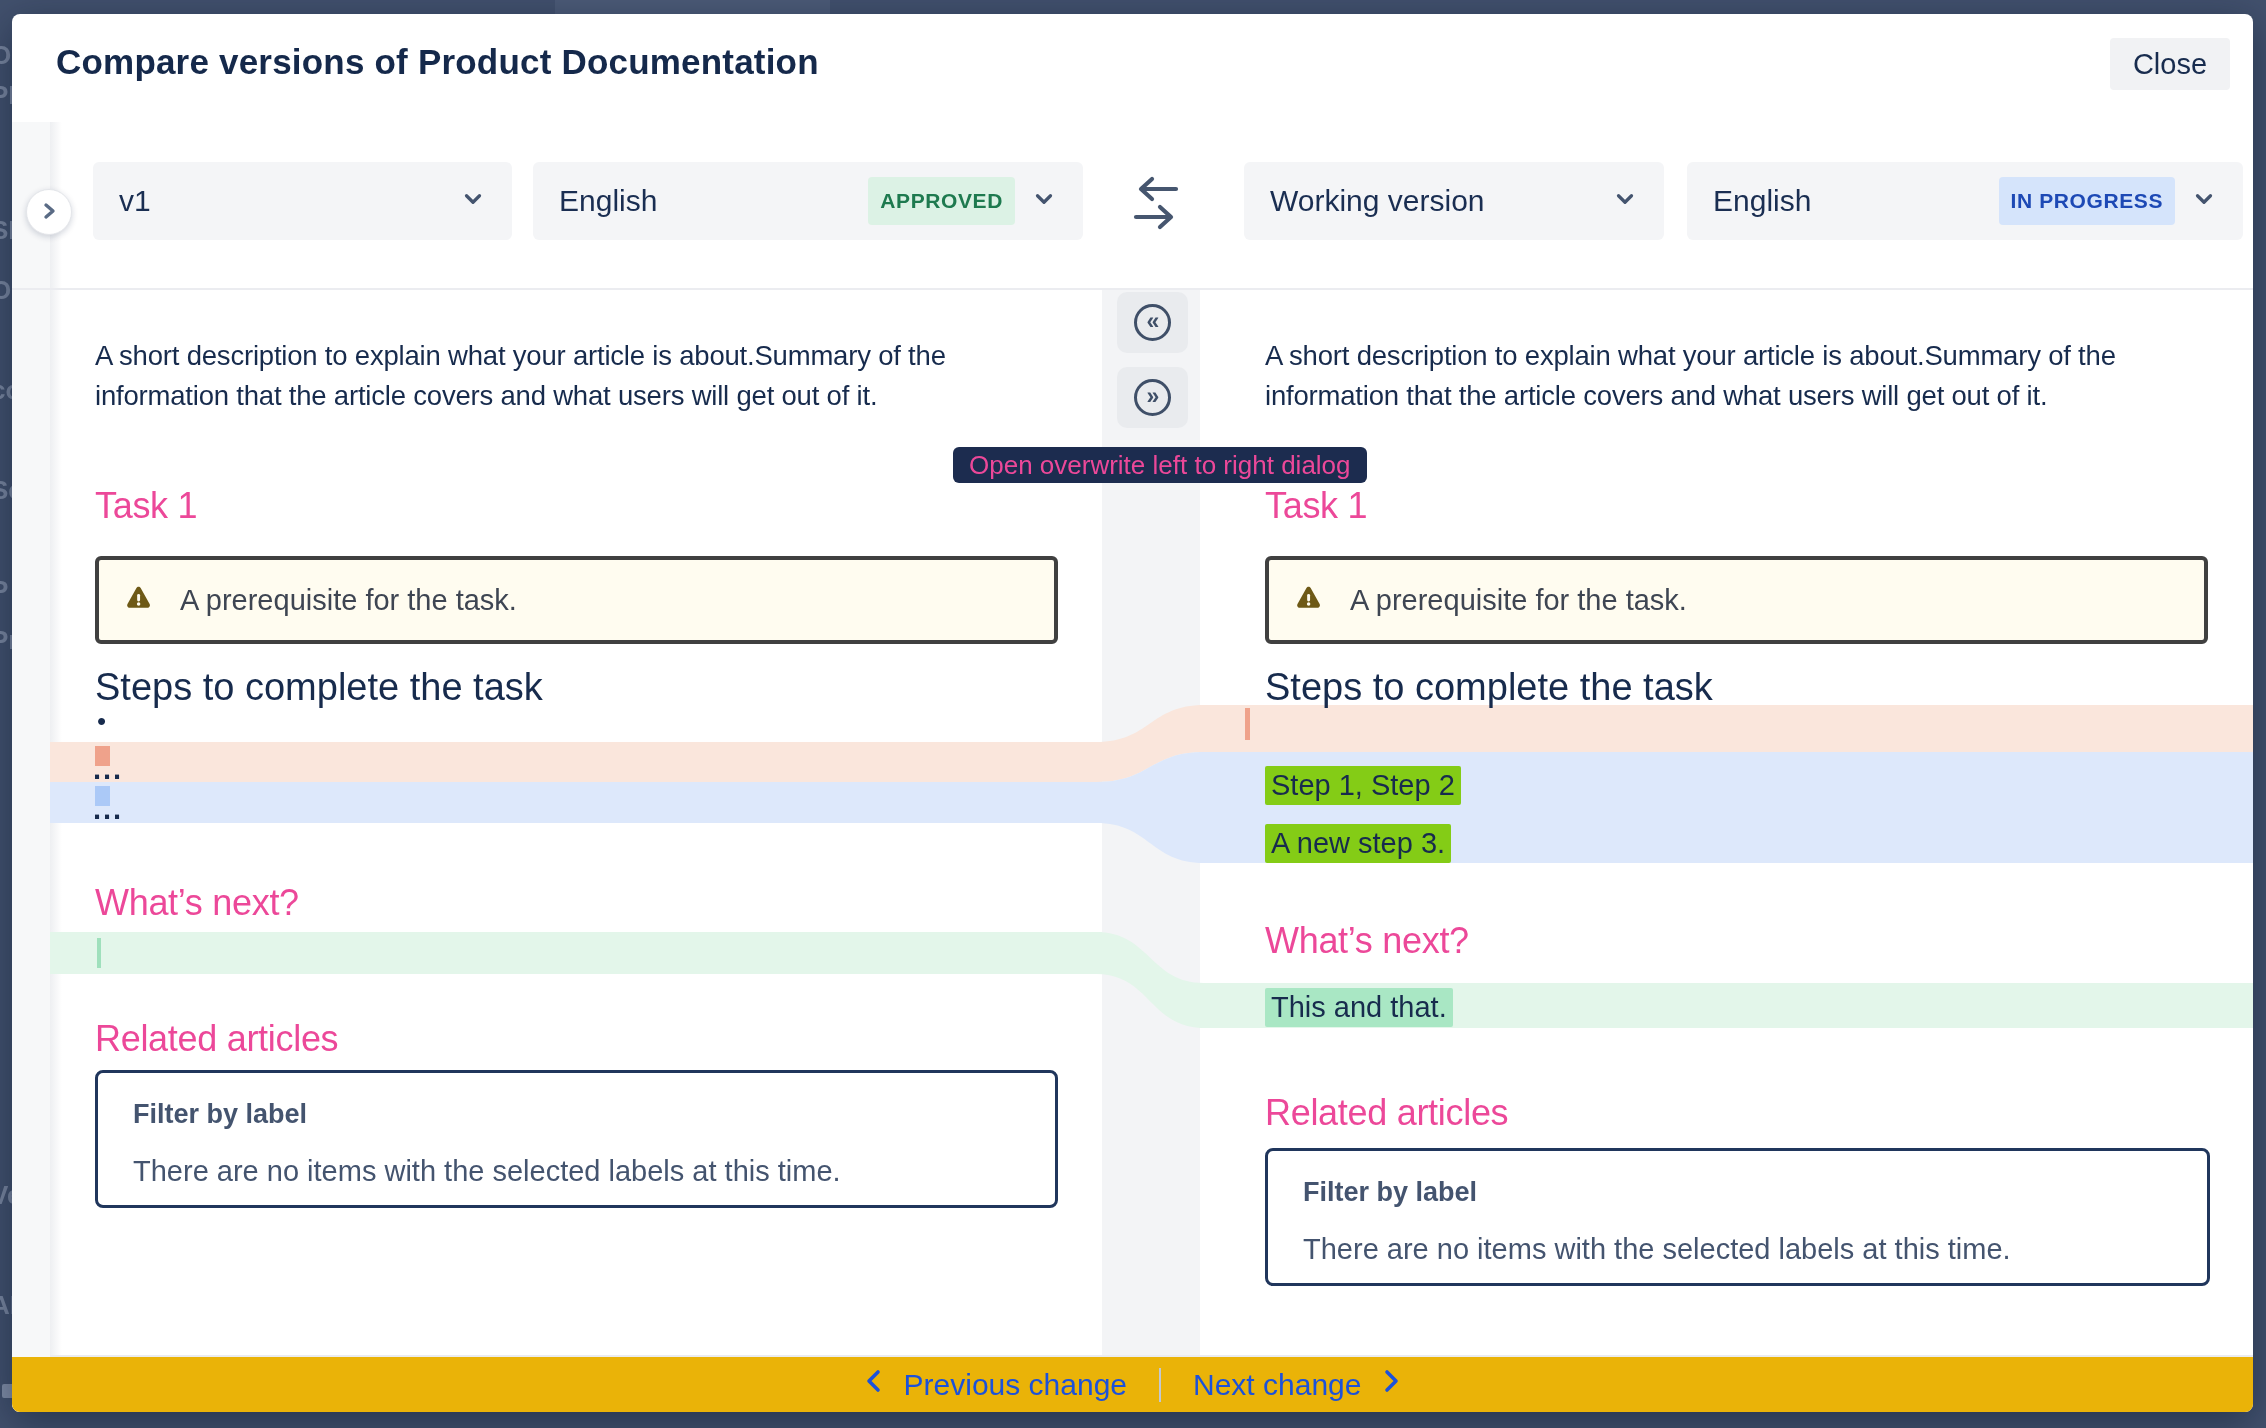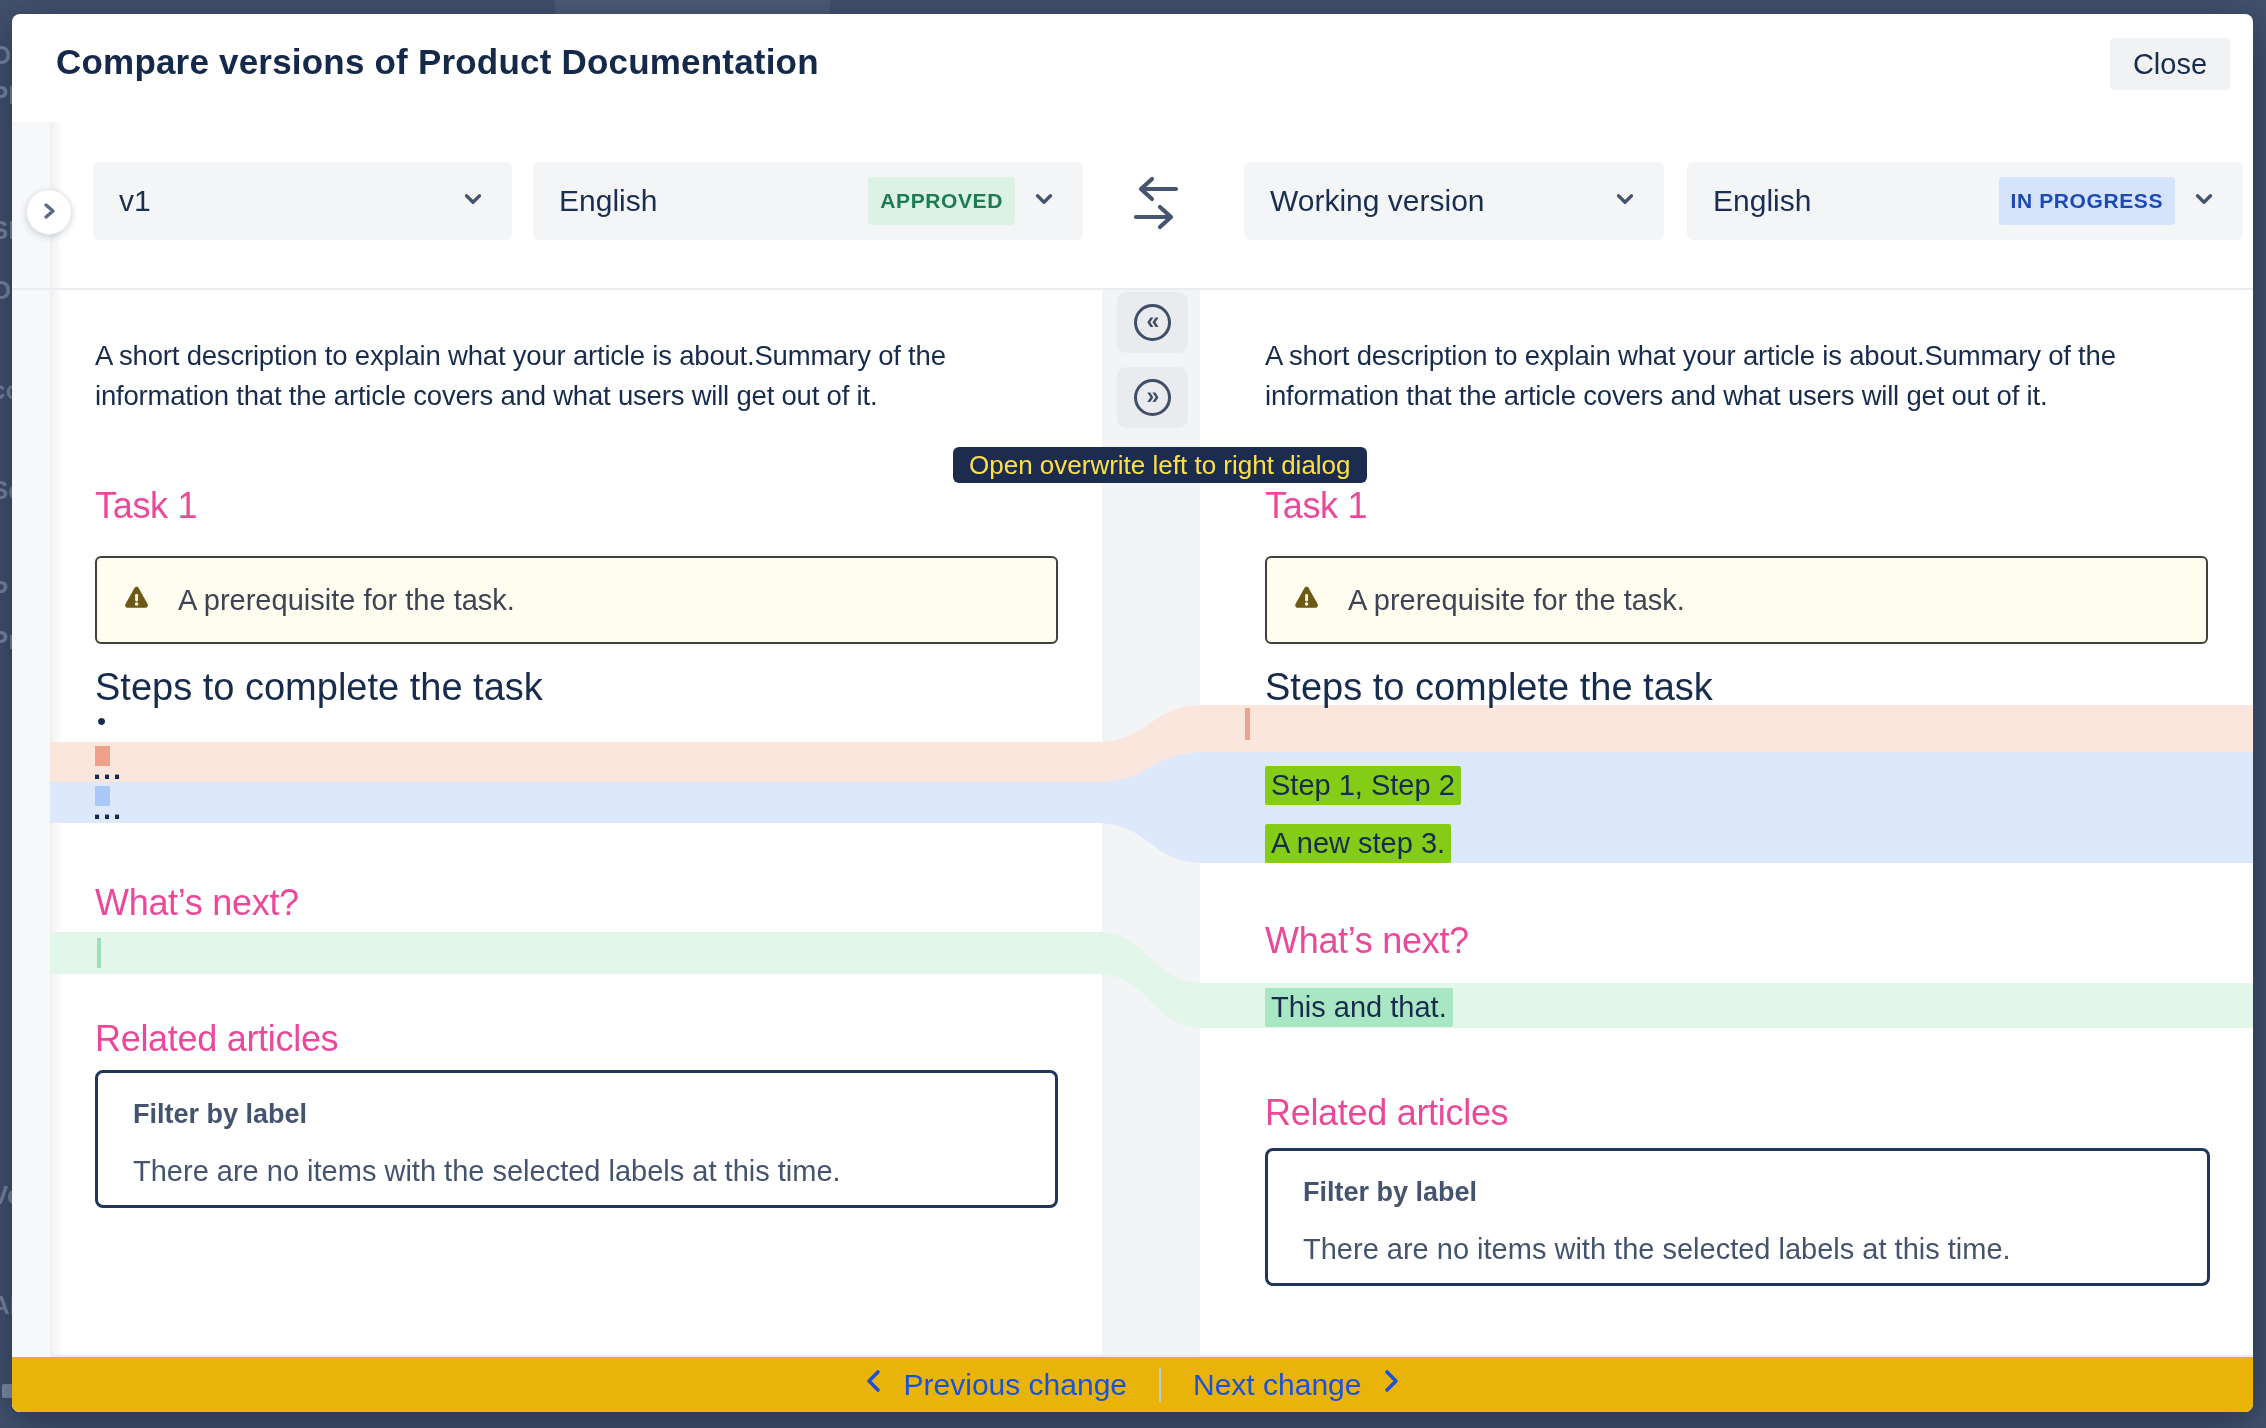--- a/index.html
+++ b/index.html
@@ -61,21 +61,21 @@
   
   .gutter { position:absolute; left:1090px; top:276px; width:98px; height:1065px; background:#f3f4f6; z-index:1; }
   .ow-btn { position:absolute; left:1105px; width:71px; height:61px; background:#e9ebee; border:none; border-radius:10px;
     display:flex; align-items:center; justify-content:center; cursor:pointer; z-index:5; }
   .ow-btn.first { top:278px; }
   .ow-btn.second { top:353px; }
   .ow-circle { width:37px; height:37px; border:3px solid #3f4f68; border-radius:50%;
     display:flex; align-items:center; justify-content:center; }
   .ow-glyph { font-size:23px; font-weight:700; color:#3f4f68; line-height:1; margin-top:-3px; letter-spacing:-1px; }
   .tooltip { position:absolute; left:941px; top:433px; height:36px; padding:0 16px; background:#1c2c4f;
-    border-radius:6px; color:#fde047; font-size:26px; display:flex; align-items:center; white-space:nowrap; z-index:7; }
+    border-radius:6px; color:#ec4899; font-size:26px; display:flex; align-items:center; white-space:nowrap; z-index:7; }
 
   
   .band { position:absolute; z-index:2; }
   .band-l { left:38px; width:1052px; }
   .band-r { left:1187px; width:1054px; }
   .bg-del { background:#fae6dc; }
   .bg-chg { background:#dde8fb; }
   .bg-add { background:#e3f6ea; }
   .l-del { top:728px; height:40px; }
   .l-chg { top:768px; height:41px; }
@@ -94,21 +94,21 @@
   .dots-chg { left:81px; top:780px; }
 
   
   .content { position:absolute; z-index:4; color:#172b4d; }
   .desc { font-size:27.5px; line-height:40px; width:985px; letter-spacing:-0.2px; }
   .desc-l { left:83px; top:322px; }
   .desc-r { left:1253px; top:322px; }
   .h-doc { font-size:36px; font-weight:500; color:#ec4899; letter-spacing:-0.3px; }
   .task-l { left:83px; top:471px; }
   .task-r { left:1253px; top:471px; }
-  .warn { position:absolute; top:542px; height:88px; background:#fffcf0; border:2px solid #404040; border-radius:6px;
+  .warn { position:absolute; top:542px; height:88px; background:#fffcf0; border:4px solid #404040; border-radius:6px;
     display:flex; align-items:center; padding:0 24px; gap:26px; z-index:4; }
   .warn-l { left:83px; width:963px; }
   .warn-r { left:1253px; width:943px; }
   .warn-text { font-size:29px; color:#3e4552; }
   .steps { font-size:38px; }
   .steps-l { left:83px; top:652px; }
   .steps-r { left:1253px; top:652px; }
   .bullet-l { left:85px; top:692px; font-size:26px; }
   .chg-line { position:absolute; left:1253px; z-index:4; }
   .chg-line-1 { top:752px; }

